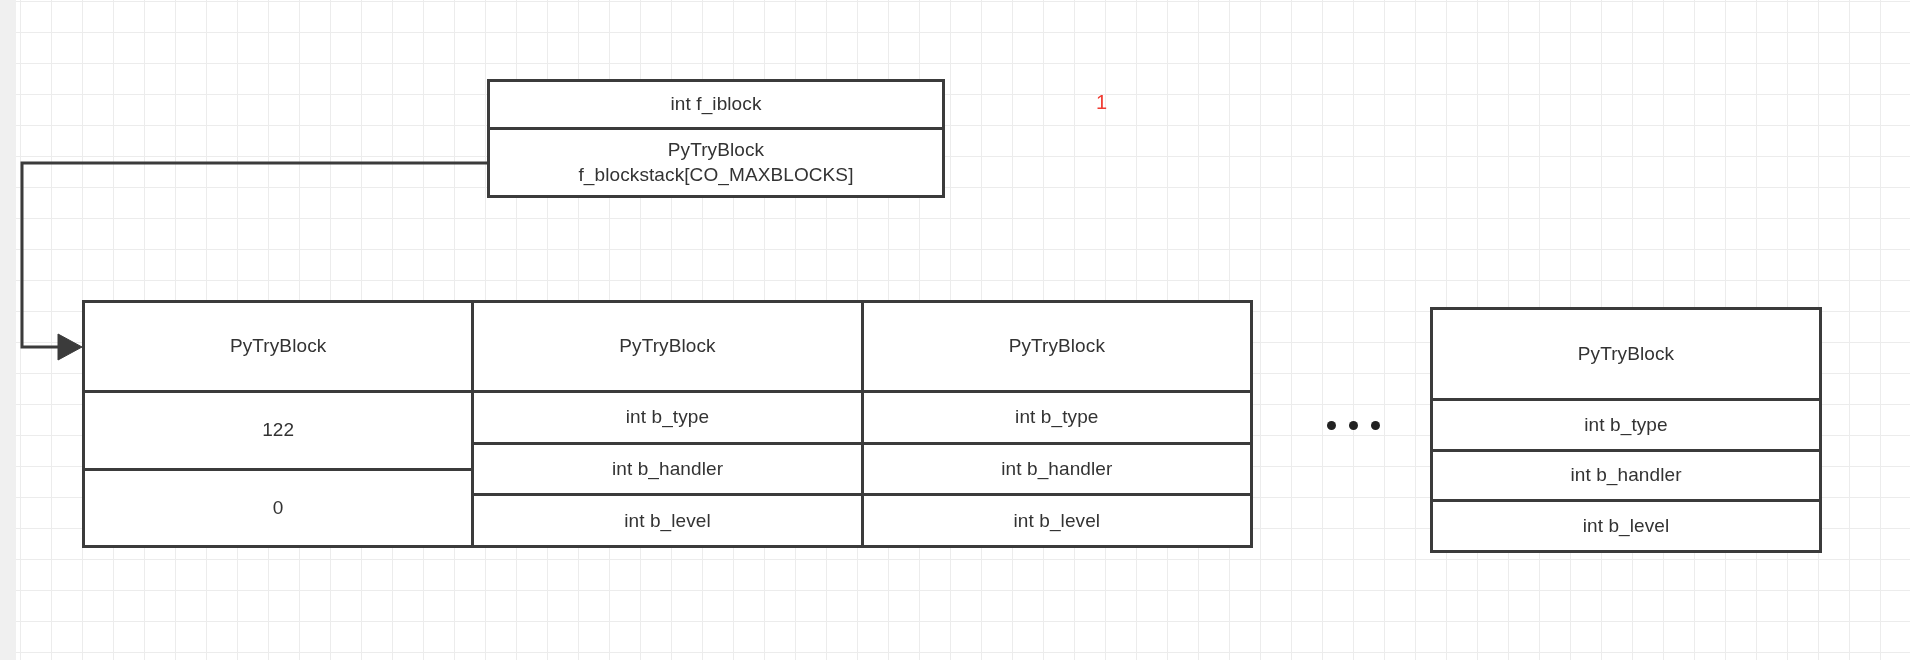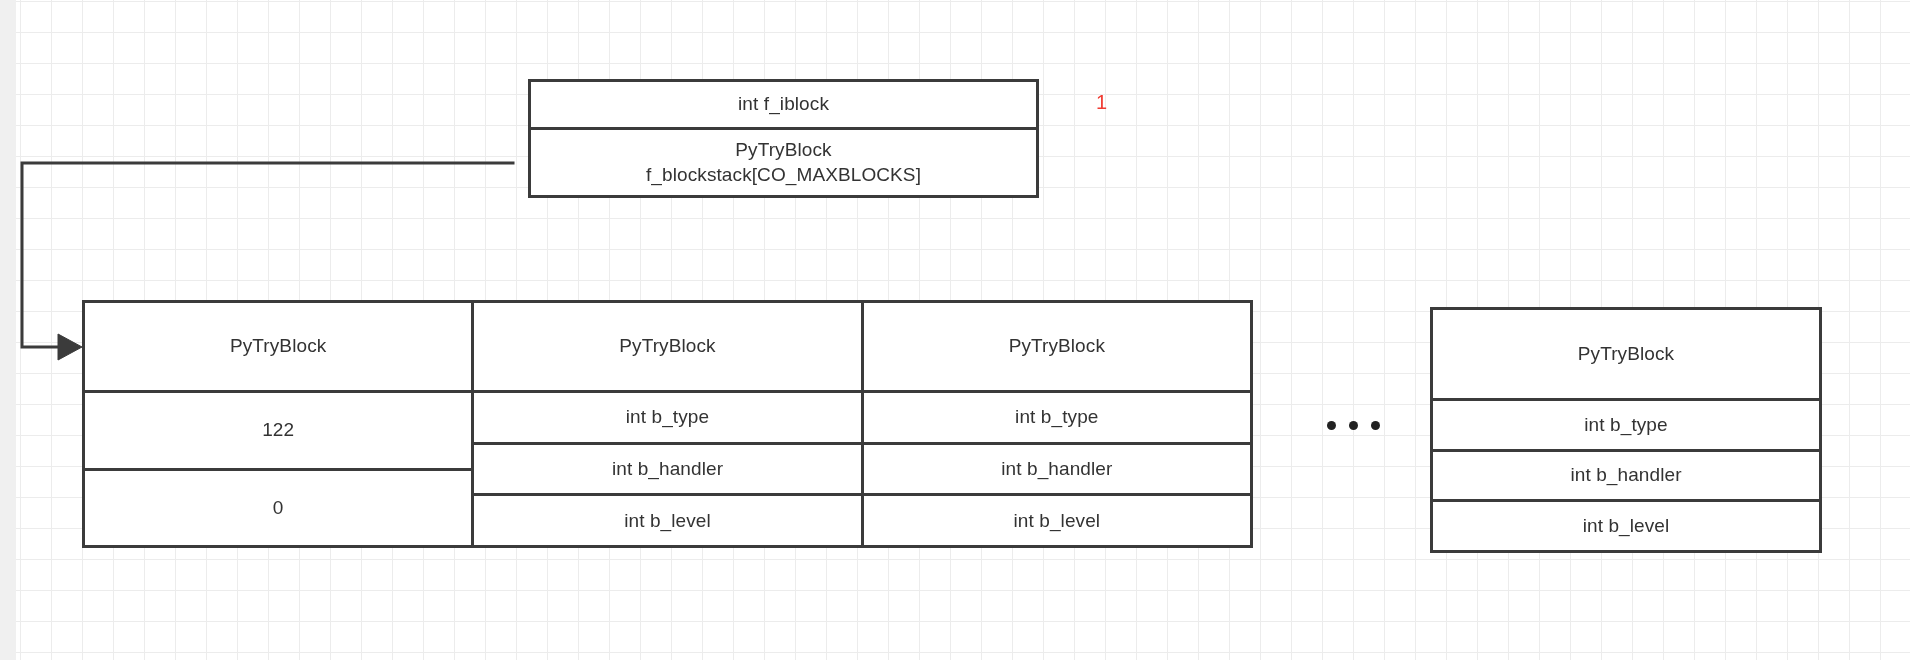--- a/index.html
+++ b/index.html
@@ -59,23 +59,23 @@
     color: #333333;
     font-size: 19px;
     line-height: 1.28;
     white-space: pre-line;
     letter-spacing: .1px;
   }
   .cell + .cell { border-top: 3px solid #3b3b3b; }
 
   
   #struct-box {
-    left: 528px;
+    left: 487px;
     top: 79px;
-    width: 511px;
+    width: 458px;
     height: 119px;
     display: flex;
     flex-direction: column;
   }
   #struct-box .cell:nth-child(1) { height: 45px; }
   #struct-box .cell:nth-child(2) { flex: 1; }
 
   
   #blockstack-array {
     left: 82px;

